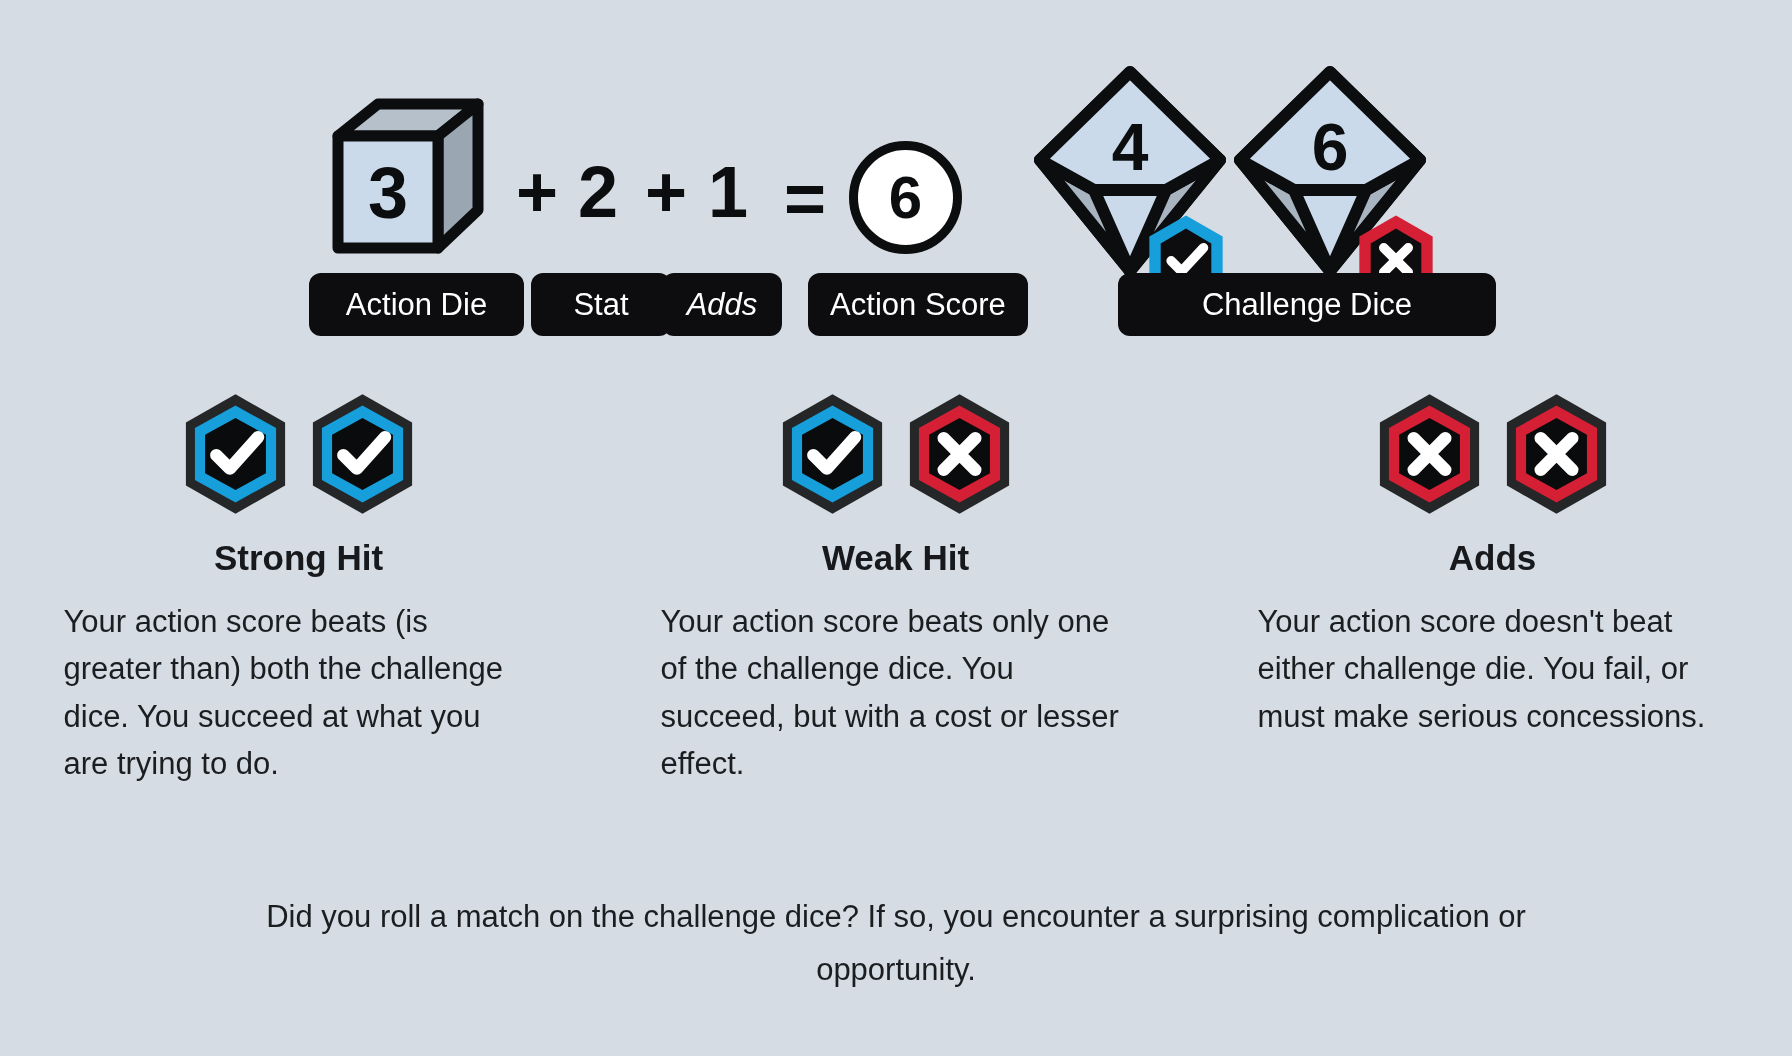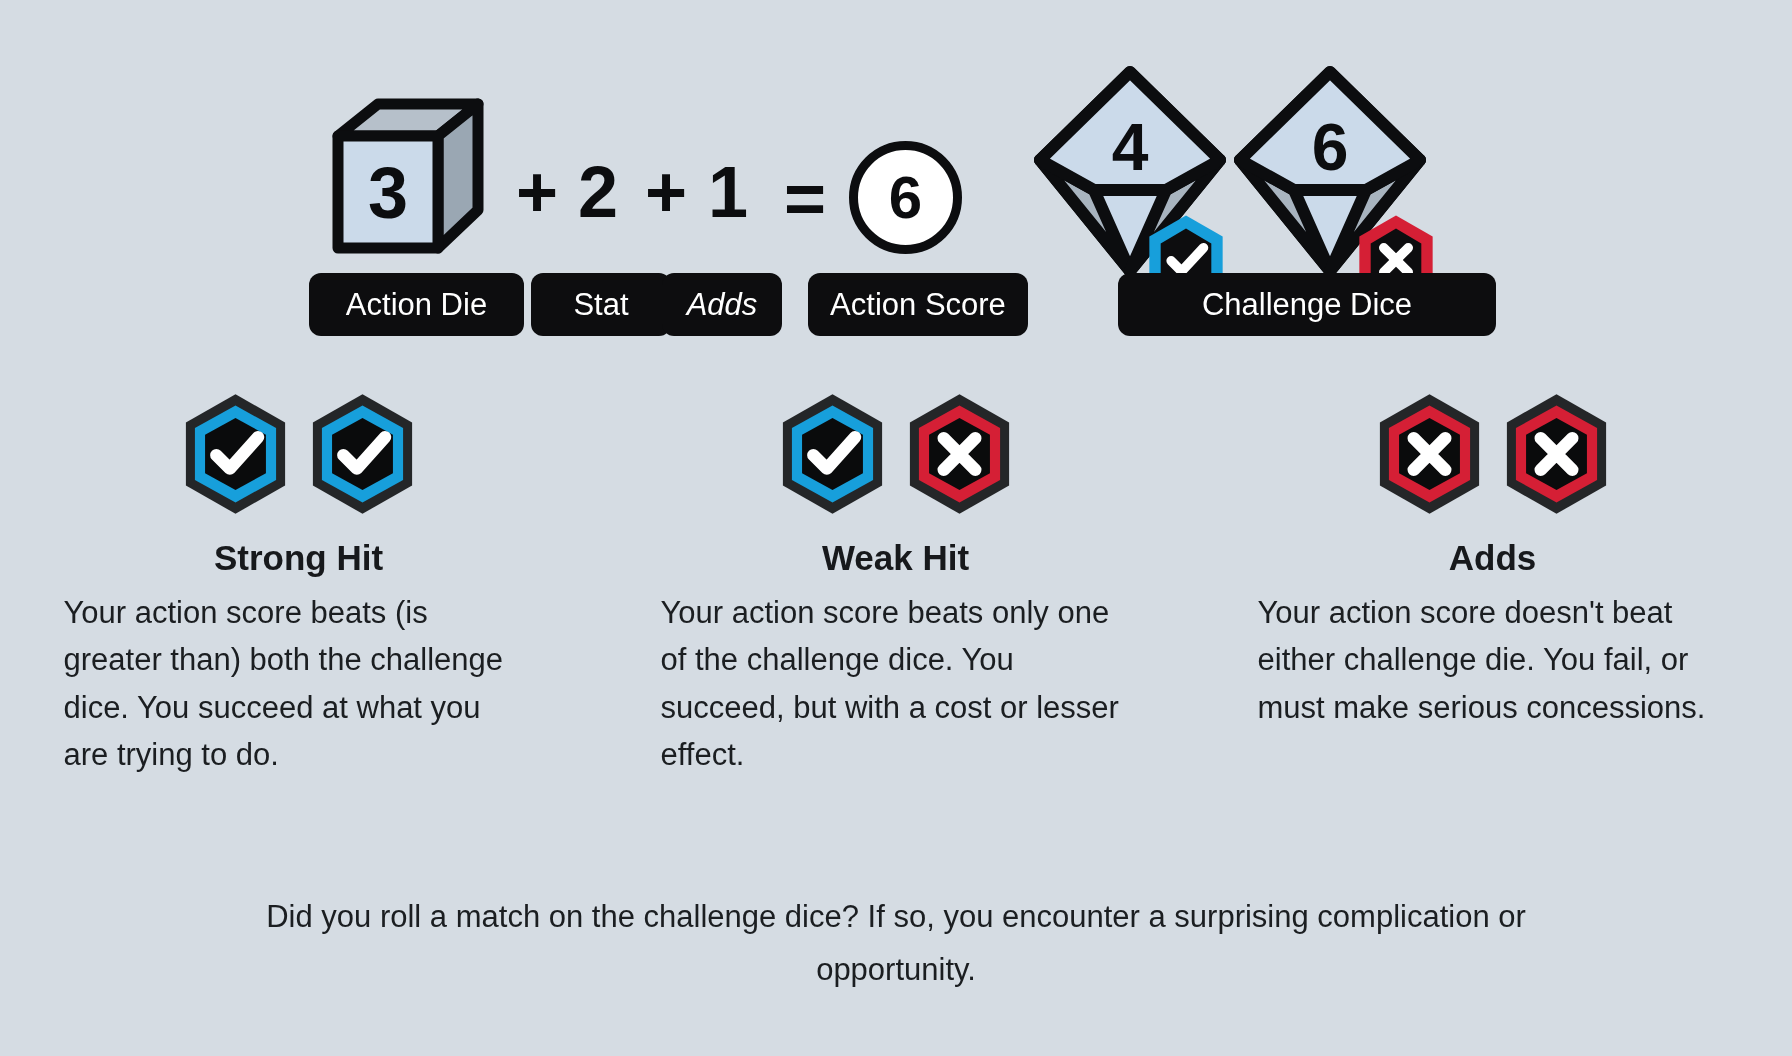--- a/index.html
+++ b/index.html
@@ -153,21 +153,21 @@
     width: 113px;
     height: 124px;
     position: relative;
   }
   .hex-badge svg { display: block; }
 
   .outcome-title {
     font-size: 35px;
     font-weight: 700;
     color: #17191c;
-    margin: 10px 0 14px 0;
+    margin: 10px 0 23px 0;
     line-height: 1;
   }
   .outcome-desc {
     font-size: 31px;
     line-height: 1.53;
     color: #1b1e21;
     max-width: 470px;
   }
 
   

